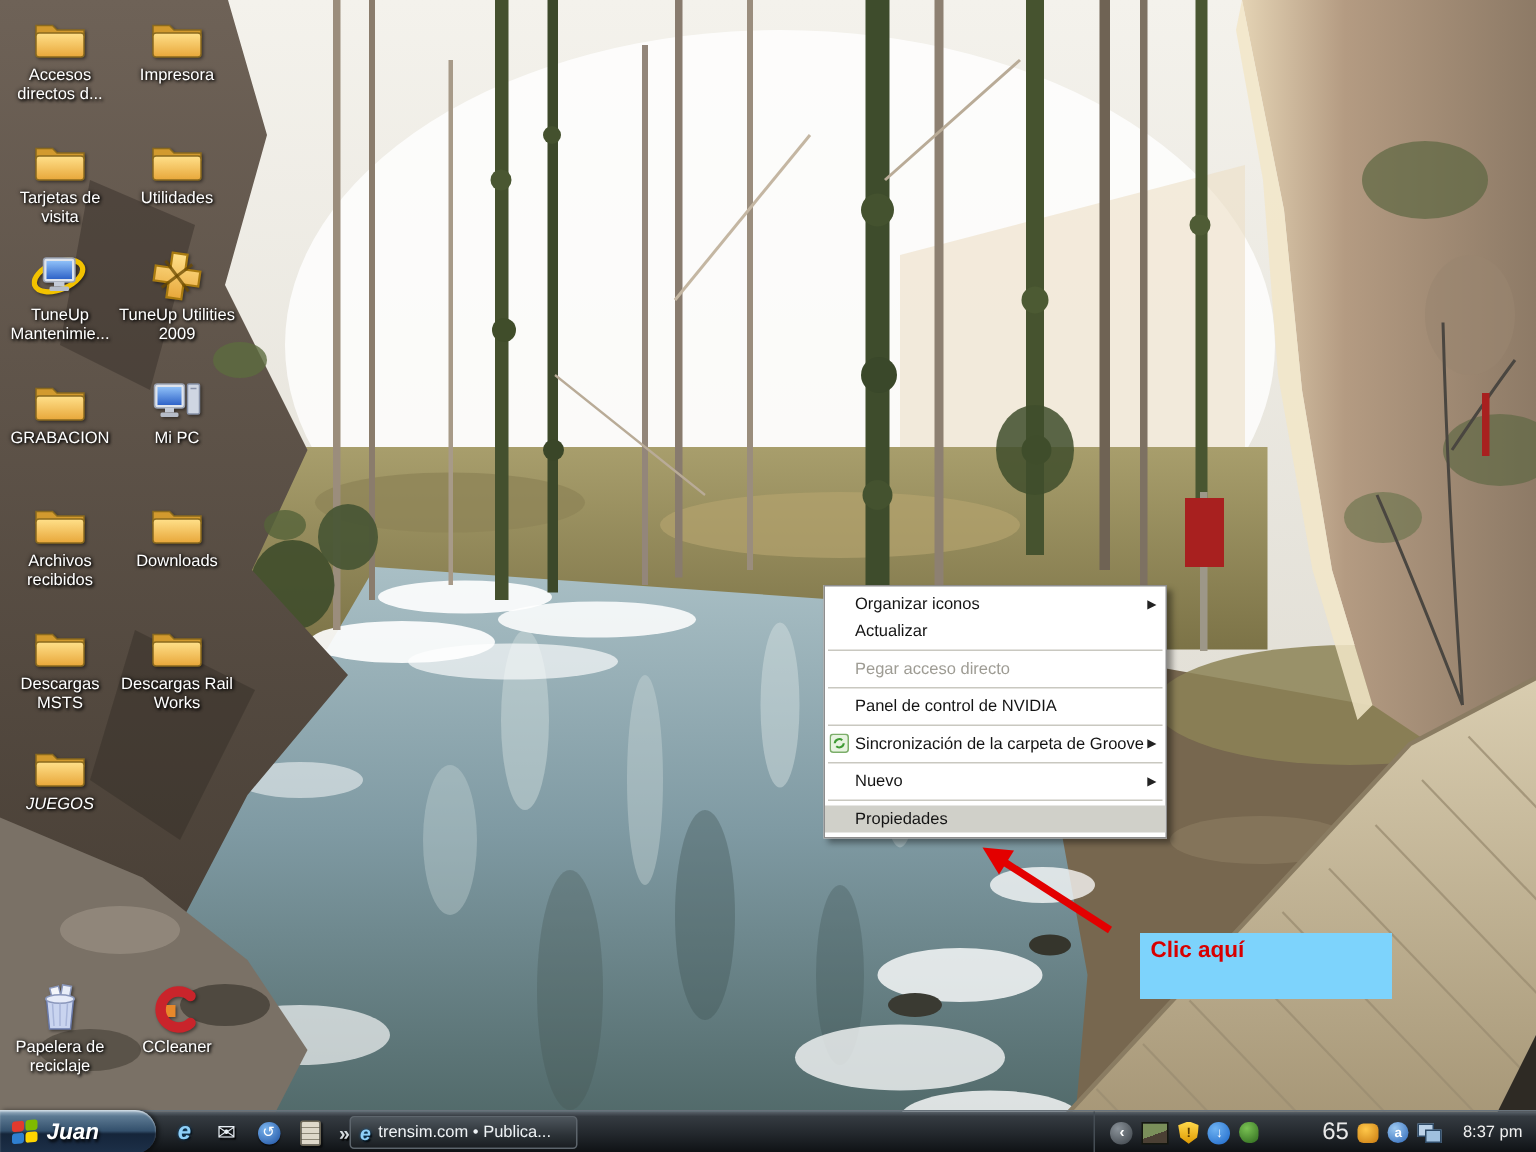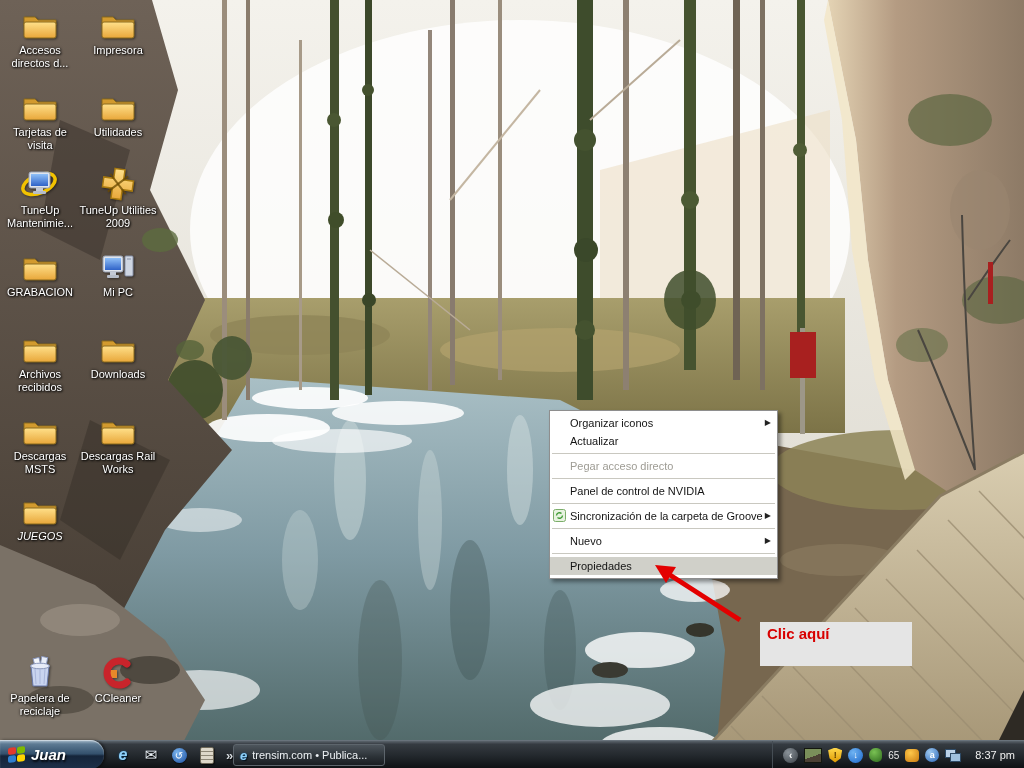--- a/index.html
+++ b/index.html
@@ -8,32 +8,32 @@
   #wall{position:absolute;left:0;top:0;width:1024px;height:768px;}
 
   
   .dicon{position:absolute;width:78px;text-align:center;cursor:default;}
   .dicon .ibox{height:38px;display:flex;align-items:flex-end;justify-content:center;}
   .dicon .lbl{margin-top:2px;font-size:11px;line-height:1.15;color:#fff;
               text-shadow:1px 1px 2px #000,0 0 3px #000;word-wrap:break-word;}
   .ic{filter:drop-shadow(1px 1px 1px rgba(0,0,0,.45));}
 
   
-  .menu{position:absolute;left:549px;top:410px;width:229px;background:#fff;
+  .menu{position:absolute;left:549px;top:390px;width:229px;background:#fff;
         border:1px solid #8e8e8e;box-shadow:3px 3px 4px rgba(0,0,0,.4);
         padding:3px 0;font-size:11px;color:#141414;box-sizing:border-box;}
   .mi{height:18px;line-height:18px;padding-left:20px;position:relative;white-space:nowrap;}
   .mi.dis{color:#9e9c94;}
   .mi.hl{background:#d0d0c9;}
   .mi .sub{position:absolute;right:6px;top:0;font-size:8px;line-height:18px;color:#222;}
   .msep{height:1px;background:#c9c8c0;margin:3px 2px;}
   .gicon{position:absolute;left:3px;top:2px;width:13px;height:13px;}
 
   
-  #annbox{position:absolute;left:760px;top:622px;width:152px;height:44px;background:#e5e5e5;
+  #annbox{position:absolute;left:760px;top:622px;width:168px;height:44px;background:#7dd3fc;
           box-sizing:border-box;padding:3px 7px;}
   #annbox span{color:#d80000;font-weight:bold;font-size:15px;}
   #arrow{position:absolute;left:0;top:0;pointer-events:none;}
 
   
   .taskbar{position:absolute;left:0;top:740px;width:1024px;height:28px;
            background:linear-gradient(180deg,#5b646c 0%,#353b41 12%,#23282d 55%,#0f1215 100%);
            border-top:1px solid #69737c;box-sizing:border-box;}
   .startbtn{position:absolute;left:0;top:-1px;width:104px;height:29px;display:flex;align-items:center;
             gap:6px;padding-left:8px;box-sizing:border-box;border-radius:0 14px 14px 0;
@@ -71,21 +71,21 @@
             color:#fff;font-size:10px;font-weight:bold;display:flex;align-items:center;justify-content:center;}
   .tphoto{width:16px;height:13px;border:1px solid #14170f;
           background:linear-gradient(160deg,#7a8f5a 0 55%,#4b4034 55%);}
   .tshield{width:14px;height:15px;background:linear-gradient(180deg,#ffd84a,#dd9800);
            clip-path:polygon(50% 0,100% 18%,90% 72%,50% 100%,10% 72%,0 18%);
            color:#5a3c00;font-size:9px;font-weight:bold;text-align:center;line-height:15px;}
   .tupdate{width:15px;height:15px;border-radius:50%;background:radial-gradient(circle at 35% 30%,#6fb3f2,#1b66c9);
            color:#fff;font-size:9px;display:flex;align-items:center;justify-content:center;}
   .tgreen{width:13px;height:14px;background:radial-gradient(circle at 40% 30%,#79c153,#2f6a1e);
           border-radius:55% 45% 40% 60%;}
-  .ttemp{color:#e9e9e9;font-size:10px;}
+  .ttemp{color:#e9e9e9;font-size:16px;margin-left:36px;}
   .torange{width:14px;height:13px;border-radius:4px;background:radial-gradient(circle at 40% 30%,#ffc84a,#c97a10);}
   .tamule{width:14px;height:14px;border-radius:50%;background:radial-gradient(circle at 35% 30%,#9ec9f0,#2b66b8);
           color:#fff;font-size:9px;font-weight:bold;display:flex;align-items:center;justify-content:center;}
   .tnet{width:16px;height:13px;position:relative;}
   .tnet i{position:absolute;width:9px;height:7px;background:#bcd2e8;border:1px solid #2e4a66;display:block;}
   .tnet i:first-child{left:0;top:0;} .tnet i:last-child{right:0;bottom:0;background:#9fc0de;}
   .clock{color:#f0f0f0;font-size:11px;margin-left:8px;cursor:pointer;}
 </style>
 </head>
 <body>

